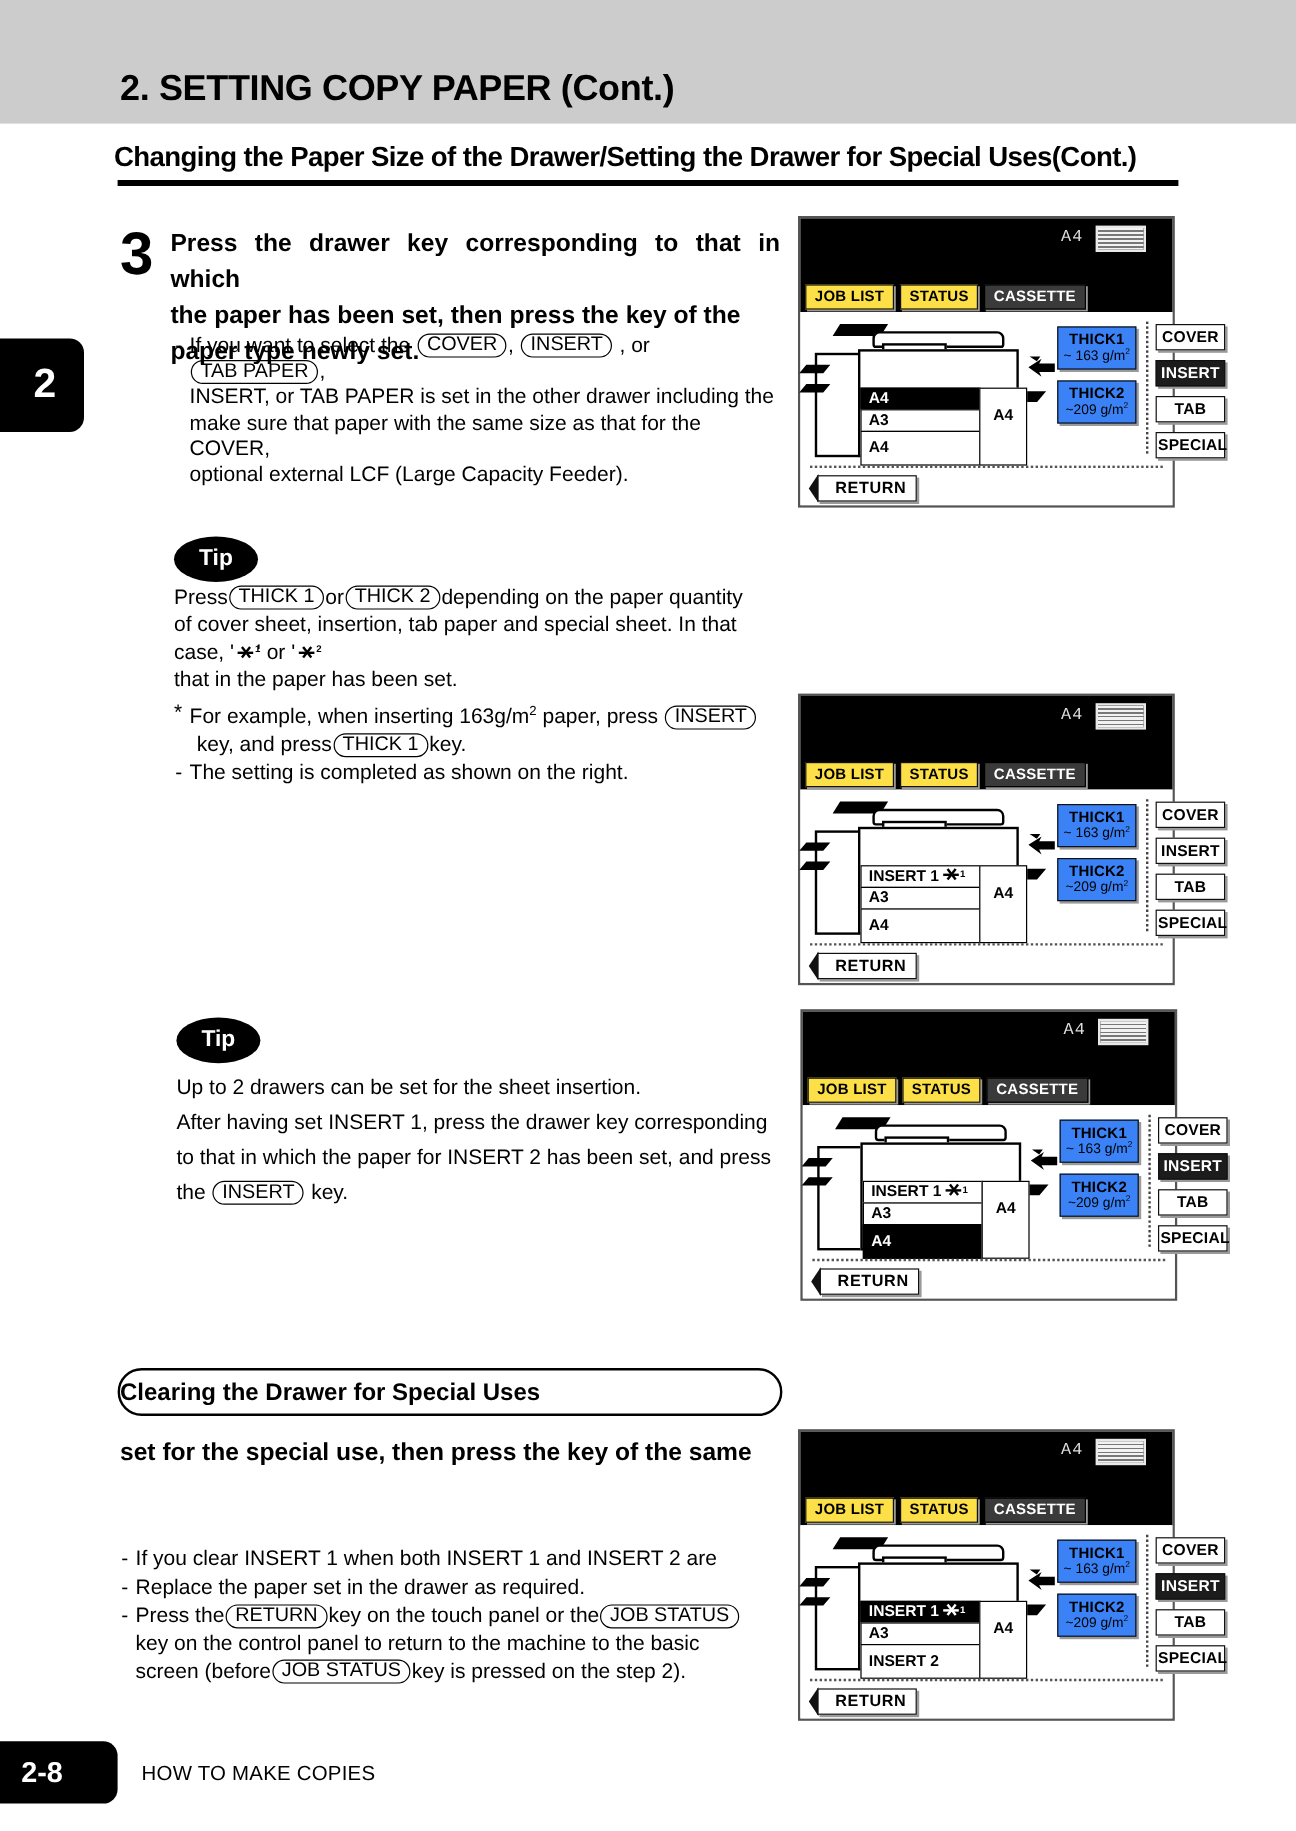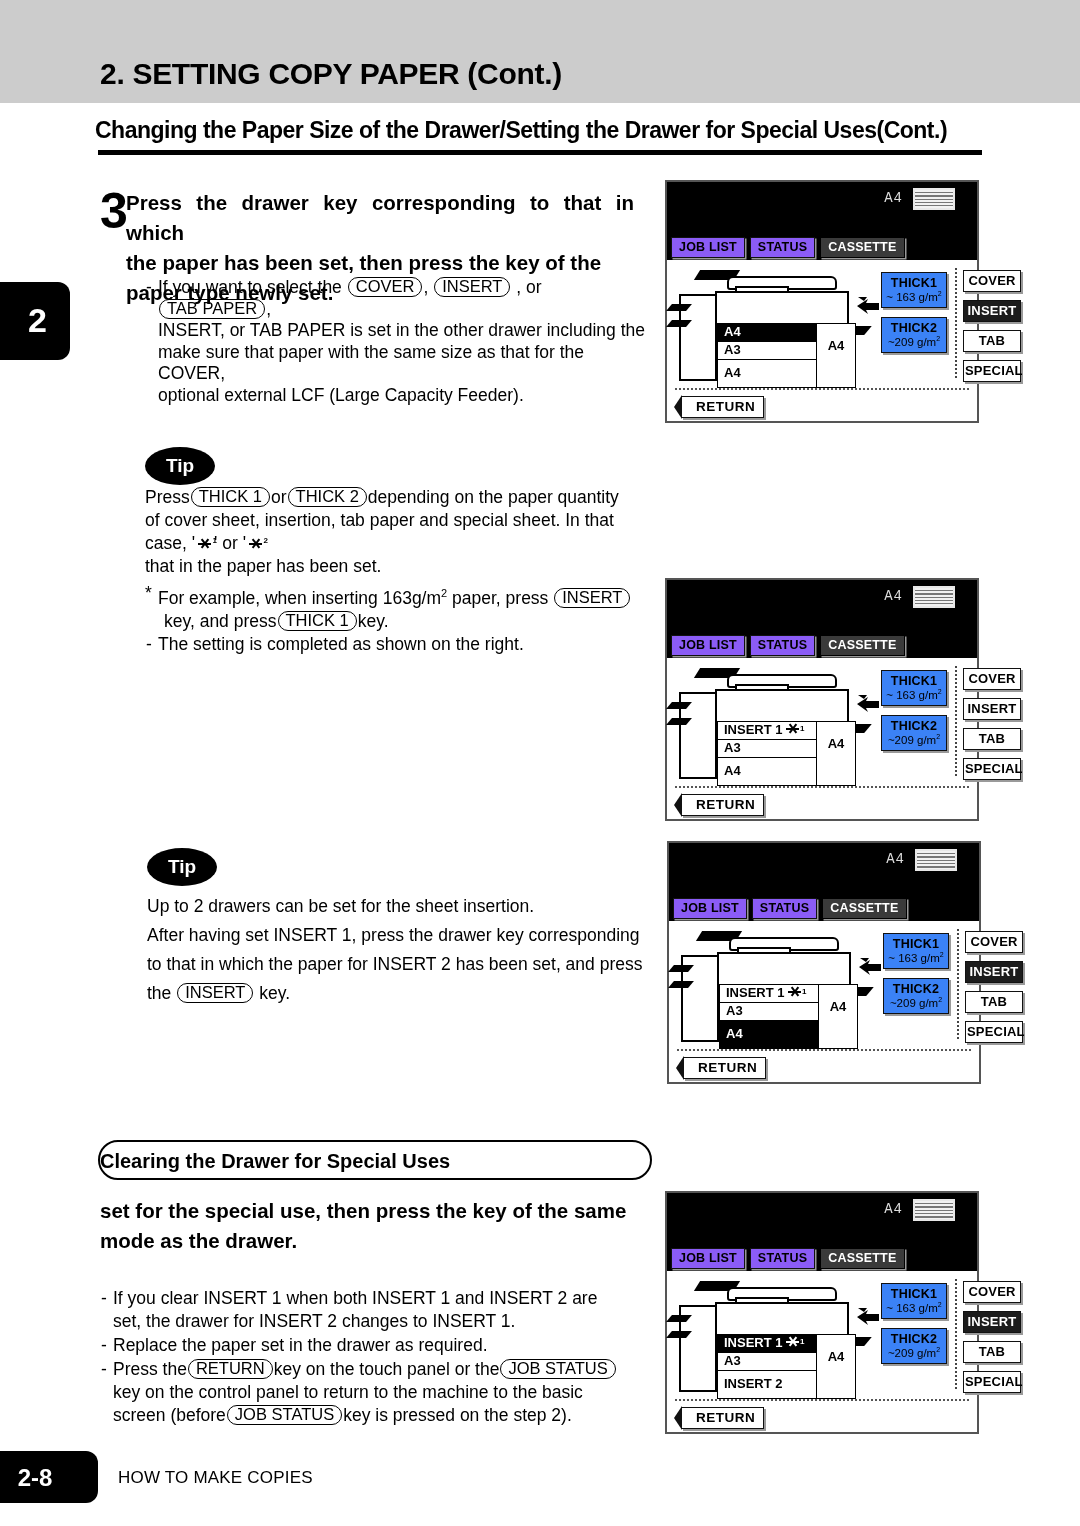--- a/index.html
+++ b/index.html
@@ -14,21 +14,21 @@
              letter-spacing:-0.5px;white-space:nowrap;}
   .sub-rule{position:absolute;left:98px;top:150px;width:884px;height:5px;background:#000;}
 
   
   .chap-tab{position:absolute;left:-18px;top:282px;width:88px;height:78px;background:#000;
             border-radius:12px;}
   .chap-tab span{position:absolute;left:46px;top:19px;color:#fff;font-size:34px;font-weight:bold;}
 
   
   .step-num{position:absolute;left:100px;top:186px;font-size:50px;font-weight:bold;line-height:1;}
-  .step-body{position:absolute;left:126px;top:188px;width:508px;font-size:20.5px;font-weight:bold;
+  .step-body{position:absolute;left:142px;top:188px;width:508px;font-size:20.5px;font-weight:bold;
              line-height:30px;text-align:justify;}
   .step-body .lastline{text-align:left;}
   .bullets{position:absolute;left:145px;top:277px;width:505px;font-size:17.5px;line-height:21.5px;}
 
   .bul{display:block;position:relative;padding-left:13px;margin-bottom:1px;}
   .bul::before{content:"-";position:absolute;left:1px;top:0;}
   .bul .cont{display:block;}
 
   
   .key{display:inline-block;border:1.6px solid #000;border-radius:11px;padding:0px 7px 1px 7px;
@@ -60,21 +60,21 @@
 
   
   .lcd{position:absolute;width:314px;height:243px;border:2px solid #555;background:#fff;
        box-sizing:border-box;}
   .lcd-top{position:absolute;left:0;top:0;right:0;height:78px;background:#000;}
   .lcd-a4{position:absolute;right:74px;top:8px;color:#ddd;font-size:14px;letter-spacing:1px;
           font-family:"Liberation Mono", monospace;}
   .lcd-papericon{position:absolute;right:22px;top:6px;width:38px;height:18px;border:2px solid #e8e8e8;
                  background:repeating-linear-gradient(to bottom,#f2f2f2 0,#f2f2f2 2px,#777 2px,#777 3.3px);}
   .lcd-tabs{position:absolute;left:4px;top:55px;display:flex;gap:5px;}
-  .tabbtn{border:1.6px solid #111;background:#8b5cf6;font-size:12.5px;font-weight:bold;
+  .tabbtn{border:1.6px solid #111;background:#fde047;font-size:12.5px;font-weight:bold;
           padding:2px 7px 3px 7px;letter-spacing:0.2px;position:relative;
           box-shadow:1.5px 1.5px 0 #999;}
   .tabbtn.sel{background:#3a3a3a;color:#fff;border-color:#000;}
   .lcd-main{position:absolute;left:0;top:78px;right:0;bottom:0;background:#fff;}
 
   
   .mach{position:absolute;left:12px;top:8px;width:200px;height:116px;}
   .m-lcfbody{position:absolute;left:0;top:26px;width:34px;height:83px;border:2.2px solid #000;background:#fff;}
   .m-body{position:absolute;left:36px;top:23px;width:130px;height:86px;border:2.2px solid #000;background:#fff;}
   .m-top1{position:absolute;left:48px;top:8px;width:106px;height:10px;border:2.2px solid #000;
@@ -200,27 +200,25 @@
     <span class="key">INSERT</span>
     <span>key.</span>
   </div>
 </div>
 
 <div class="pill">
   <span>Clearing the Drawer for Special Uses</span>
 </div>
 <div class="sec-head">
   <div>set for the special use, then press the key of the same</div>
-  <div class="lastline">mode as the drawer.</div>
 </div>
 
 <div class="sec-bullets">
   <span class="bul">
     <span>If  you clear INSERT 1 when both INSERT 1 and INSERT 2 are</span>
-    <span class="cont">set, the drawer for INSERT 2 changes to INSERT 1.</span>
   </span>
   <span class="bul">
     <span>Replace the paper set in the drawer as required.</span>
   </span>
   <span class="bul">
     <span>Press the</span><span class="key">RETURN</span><span>key on the touch panel or the</span><span class="key">JOB STATUS</span>
     <span class="cont">key on the control panel to return to the machine to the basic</span>
     <span class="cont">
       <span>screen (before</span><span class="key">JOB STATUS</span><span>key is pressed on the step 2).</span>
     </span>

